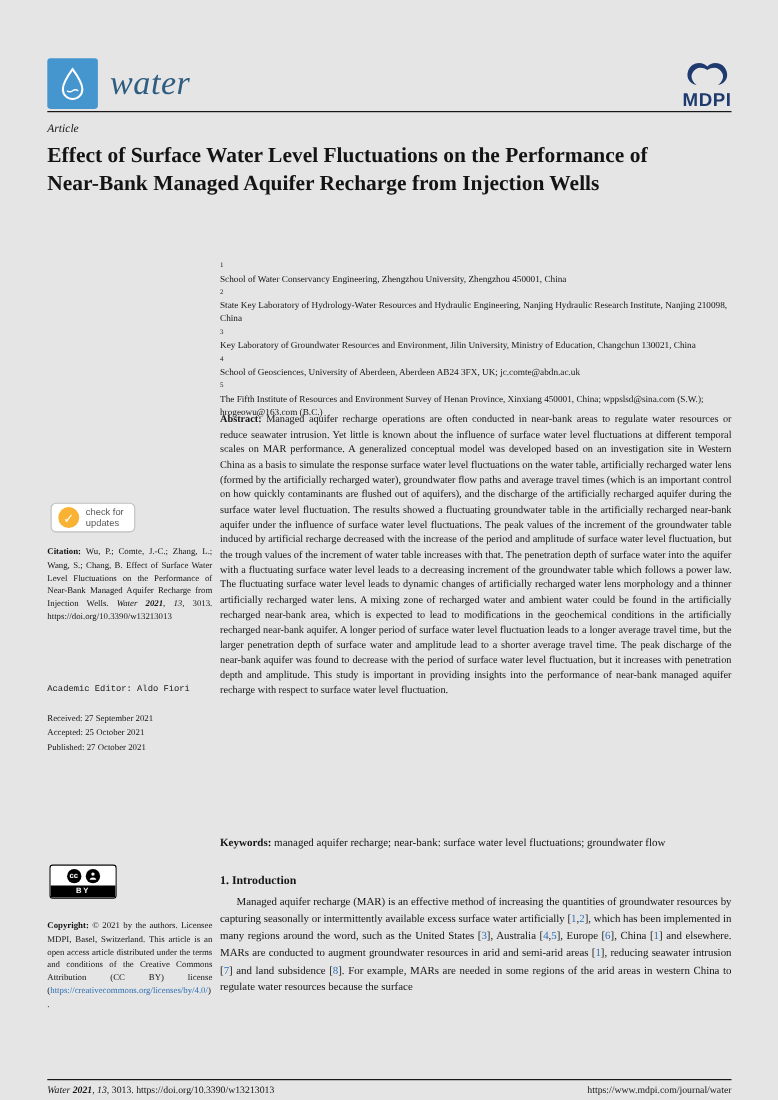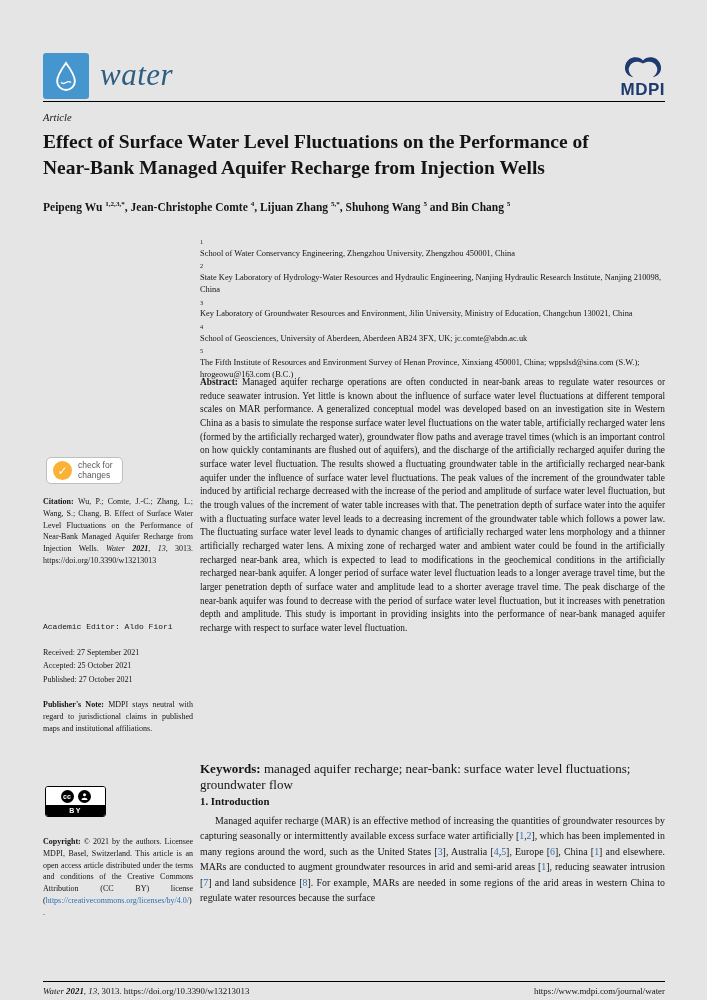--- a/index.html
+++ b/index.html
@@ -28,21 +28,21 @@
 
   
   .affiliations{position:absolute;left:200px;top:235px;width:465px;font-size:8.4px;line-height:11.7px;}
   .aff-row{display:flex;flex-direction:column;}
   .aff-sup{flex:none;width:13px;font-size:6.3px;padding-top:1px;}
   .aff-text{flex:1;}
 
   
   .abstract{position:absolute;left:200px;top:376px;width:465px;margin:0;
     font-size:9.35px;line-height:13.65px;text-align:justify;}
-  .keywords{position:absolute;left:200px;top:761px;width:465px;margin:0;font-size:13px;}
+  .keywords{position:absolute;left:200px;top:761px;width:465px;margin:0;font-size:10px;}
 
   
   .sidebar-text{margin:0;font-size:8px;line-height:11.8px;text-align:justify;overflow-wrap:anywhere;}
   .crossmark{position:absolute;left:46px;top:457px;display:flex;align-items:center;gap:6px;
     border:1px solid #bcbec0;border-radius:5px;background:#fff;padding:3px 9px 3px 6px;cursor:pointer;}
   .cm-circle{width:19px;height:19px;border-radius:50%;background:var(--crossmark-yellow,#f9b233);
     display:flex;align-items:center;justify-content:center;flex:none;}
   .cm-check{color:#fff;font-size:12px;font-weight:bold;font-family:"DejaVu Sans",sans-serif;line-height:1;}
   .cm-text{font-family:"Liberation Sans",sans-serif;font-size:8.5px;line-height:9.5px;color:#58595b;}
   .citation{position:absolute;left:43px;top:496px;width:150px;}
@@ -88,21 +88,20 @@
     <svg width="44" height="24" viewBox="0 0 100 54">
       <path fill="#1e3a6e" d="M50 10 C40 -2 16 0 10 20 C6 34 14 46 28 48 C19 42 15 32 19 24 C24 12 38 9 50 17 C62 9 76 12 81 24 C85 32 81 42 72 48 C86 46 94 34 90 20 C84 0 60 -2 50 10 Z"></path>
     </svg>
     <div class="mdpi-text">MDPI</div>
   </div>
 
   <div class="header-rule"></div>
 
   <div class="article-type">Article</div>
   <h1 class="title">Effect of Surface Water Level Fluctuations on the Performance of Near-Bank Managed Aquifer Recharge from Injection Wells</h1>
-  <div class="authors"><span>Peipeng Wu </span><sup>1,2,3,*</sup><span>, Jean-Christophe Comte </span><sup>4</sup><span>, Lijuan Zhang </span><sup>5,*</sup><span>, Shuhong Wang </span><sup>5</sup><span> and Bin Chang </span><sup>5</sup></div>
 
   <div class="affiliations">
     <div class="aff-row">
       <span class="aff-sup">1</span>
       <div class="aff-text">School of Water Conservancy Engineering, Zhengzhou University, Zhengzhou 450001, China</div>
     </div>
     <div class="aff-row">
       <span class="aff-sup">2</span>
       <div class="aff-text">State Key Laboratory of Hydrology-Water Resources and Hydraulic Engineering, Nanjing Hydraulic Research Institute, Nanjing 210098, China</div>
     </div>
@@ -123,35 +122,34 @@
   <p class="abstract"><span class="b">Abstract: </span><span>Managed aquifer recharge operations are often conducted in near-bank areas to regulate water resources or reduce seawater intrusion. Yet little is known about the influence of surface water level fluctuations at different temporal scales on MAR performance. A generalized conceptual model was developed based on an investigation site in Western China as a basis to simulate the response surface water level fluctuations on the water table, artificially recharged water lens (formed by the artificially recharged water), groundwater flow paths and average travel times (which is an important control on how quickly contaminants are flushed out of aquifers), and the discharge of the artificially recharged aquifer during the surface water level fluctuation. The results showed a fluctuating groundwater table in the artificially recharged near-bank aquifer under the influence of surface water level fluctuations. The peak values of the increment of the groundwater table induced by artificial recharge decreased with the increase of the period and amplitude of surface water level fluctuation, but the trough values of the increment of water table increases with that. The penetration depth of surface water into the aquifer with a fluctuating surface water level leads to a decreasing increment of the groundwater table which follows a power law. The fluctuating surface water level leads to dynamic changes of artificially recharged water lens morphology and a thinner artificially recharged water lens. A mixing zone of recharged water and ambient water could be found in the artificially recharged near-bank area, which is expected to lead to modifications in the geochemical conditions in the artificially recharged near-bank aquifer. A longer period of surface water level fluctuation leads to a longer average travel time, but the larger penetration depth of surface water and amplitude lead to a shorter average travel time. The peak discharge of the near-bank aquifer was found to decrease with the period of surface water level fluctuation, but it increases with penetration depth and amplitude. This study is important in providing insights into the performance of near-bank managed aquifer recharge with respect to surface water level fluctuation.</span></p>
 
   <p class="keywords"><span class="b">Keywords: </span><span>managed aquifer recharge; near-bank: surface water level fluctuations; groundwater flow</span></p>
 
   <div class="crossmark">
     <span class="cm-circle">
         <span class="cm-check">✓</span>
       </span>
     <span class="cm-text">
       <div>check for</div>
-      <div>changes</div>
+      <div>updates</div>
     </span>
   </div>
 
   <p class="citation sidebar-text"><span class="b">Citation: </span><span>Wu, P.; Comte, J.-C.; Zhang, L.; Wang, S.; Chang, B. Effect of Surface Water Level Fluctuations on the Performance of Near-Bank Managed Aquifer Recharge from Injection Wells. </span><span class="i">Water </span><span class="b i">2021</span><span>, </span><span class="i">13</span><span>, 3013. https://doi.org/10.3390/w13213013</span></p>
 
   <p class="editor sidebar-text">Academic Editor: Aldo Fiori</p>
 
   <div class="dates">
     <div>Received: 27 September 2021</div>
     <div>Accepted: 25 October 2021</div>
     <div>Published: 27 October 2021</div>
   </div>
 
-  <p class="pubnote sidebar-text"><span class="b">Publisher's Note: </span><span>MDPI stays neutral with regard to jurisdictional claims in published maps and institutional affiliations.</span></p>
 
   <div class="ccbadge">
     <div class="cc-top">
       <span class="cc-circle">
           <span>cc</span>
         </span>
       <span class="cc-circle">
         <svg width="9" height="9" viewBox="0 0 24 24">
             <circle cx="12" cy="7" r="4" fill="#fff"></circle>
             <path d="M4 21 c0-8 16-8 16 0 Z" fill="#fff"></path>

